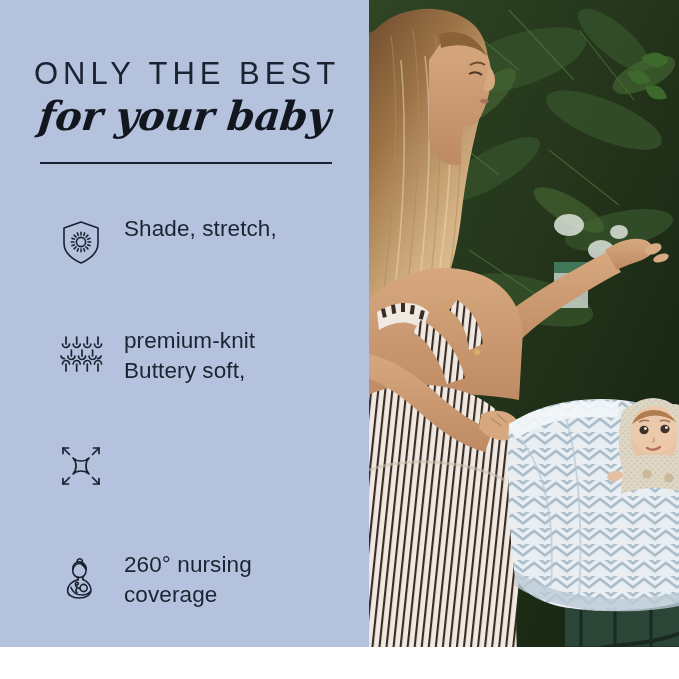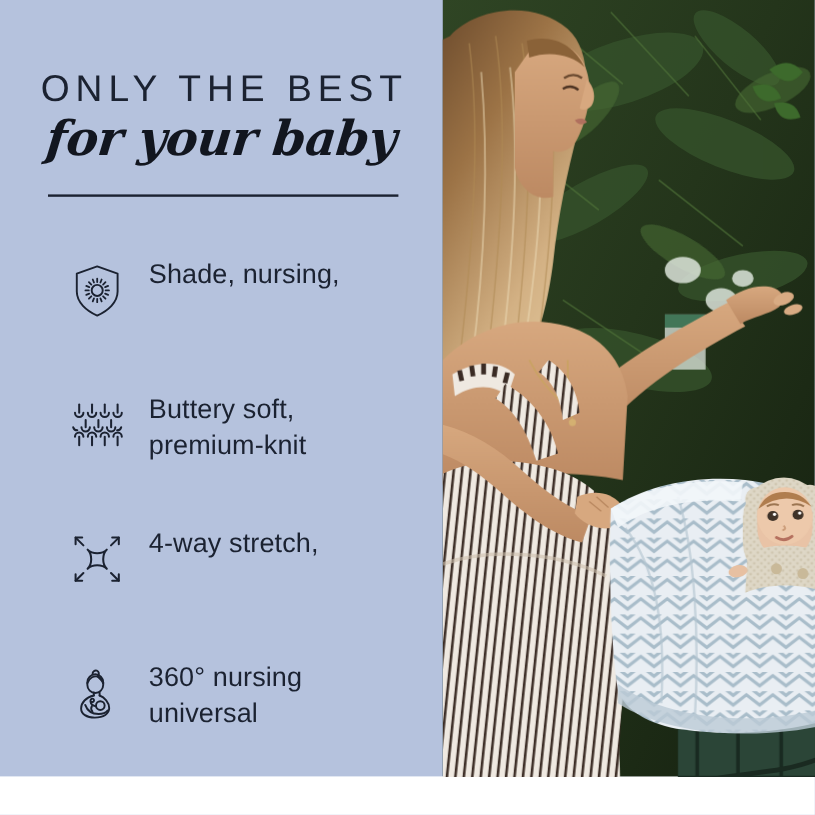--- a/index.html
+++ b/index.html
@@ -151,21 +151,21 @@
               <line x1="27.7" y1="14.9" x2="26.7" y2="17.4"></line>
               <line x1="21.3" y1="30.6" x2="20.3" y2="33.1"></line>
               <line x1="14.9" y1="20.3" x2="17.4" y2="21.3"></line>
               <line x1="30.6" y1="26.7" x2="33.1" y2="27.7"></line>
               <line x1="14.9" y1="27.7" x2="17.4" y2="26.7"></line>
               <line x1="30.6" y1="21.3" x2="33.1" y2="20.3"></line>
             </g>
           </svg>
         </span>
         <span class="feature-text">
-          <span class="ln">Shade, nursing,</span>
+          <span class="ln">Shade, stretch,</span>
         </span>
       </div>
 
       <div class="feature-row">
         <span class="feature-icon">
           <svg viewBox="0 0 48 48" fill="none" stroke="#1b2231" stroke-width="1.7" stroke-linecap="round" stroke-linejoin="round">
 
             <line x1="9" y1="7" x2="9" y2="14"></line>
             <path d="M5.5 14 a3.5 3.5 0 0 0 7 0"></path>
             <line x1="19.7" y1="7" x2="19.7" y2="14"></line>
@@ -188,43 +188,42 @@
             <path d="M5.5 34 a3.5 3.5 0 0 1 7 0"></path>
             <line x1="19.7" y1="34" x2="19.7" y2="41"></line>
             <path d="M16.2 34 a3.5 3.5 0 0 1 7 0"></path>
             <line x1="30.3" y1="34" x2="30.3" y2="41"></line>
             <path d="M26.8 34 a3.5 3.5 0 0 1 7 0"></path>
             <line x1="41" y1="34" x2="41" y2="41"></line>
             <path d="M37.5 34 a3.5 3.5 0 0 1 7 0"></path>
           </svg>
         </span>
         <span class="feature-text">
+          <span class="ln">premium-knit</span>
           <span class="ln">Buttery soft,</span>
-          <span class="ln">premium-knit</span>
         </span>
       </div>
 
       <div class="feature-row">
         <span class="feature-icon">
           <svg viewBox="0 0 48 48" fill="none" stroke="#1b2231" stroke-width="1.7" stroke-linecap="round" stroke-linejoin="round">
             <path d="M16 16 C20 20 28 20 32 16 C28 20 28 28 32 32 C28 28 20 28 16 32 C20 28 20 20 16 16 Z"></path>
             <g>
               <line x1="12.5" y1="12.5" x2="6" y2="6"></line>
               <polyline points="6,11.5 6,6 11.5,6"></polyline>
               <line x1="35.5" y1="12.5" x2="42" y2="6"></line>
               <polyline points="36.5,6 42,6 42,11.5"></polyline>
               <line x1="12.5" y1="35.5" x2="6" y2="42"></line>
               <polyline points="6,36.5 6,42 11.5,42"></polyline>
               <line x1="35.5" y1="35.5" x2="42" y2="42"></line>
               <polyline points="42,36.5 42,42 36.5,42"></polyline>
             </g>
           </svg>
         </span>
         <span class="feature-text">
-          <span class="ln">4-way stretch,</span>
         </span>
       </div>
 
       <div class="feature-row">
         <span class="feature-icon">
           <svg viewBox="0 0 48 48" fill="none" stroke="#1b2231" stroke-width="1.6" stroke-linecap="round" stroke-linejoin="round">
 
             <path d="M20.2 7.6 a2.6 2.6 0 1 1 4.4 1.6"></path>
 
             <path d="M15.8 14.5 a6.6 6.6 0 0 1 13.2 0 v2.4 a6.6 6.6 0 0 1 -13.2 0 Z"></path>
@@ -241,22 +240,22 @@
             <path d="M14.0 33.4 c1.8 5.0 6.2 7.6 11.2 7.6 c3.4 0 6.2 -1.2 7.6 -3.0"></path>
 
             <circle cx="26.6" cy="34.0" r="3.6"></circle>
 
             <path d="M23.0 34.6 c-2.6 -0.6 -4.4 -2.2 -4.6 -4.2 c-0.1 -1.3 0.7 -2.2 1.6 -2.2
                      c0.9 0 1.5 0.8 1.3 1.7 c-0.2 0.9 -1.1 1.3 -1.9 1.0"></path>
             <path d="M19.6 34.4 c-0.9 1.6 -0.7 3.3 0.4 4.5"></path>
           </svg>
         </span>
         <span class="feature-text">
-          <span class="ln">360° nursing</span>
-          <span class="ln">universal</span>
+          <span class="ln">260° nursing</span>
+          <span class="ln">coverage</span>
         </span>
       </div>
 
     </div>
   </div>
 
   <div class="photo">
     <svg viewBox="0 0 310 679" preserveAspectRatio="none" aria-hidden="true">
       <defs>
         <linearGradient id="foliage" x1="0" y1="0" x2="1" y2="1">

